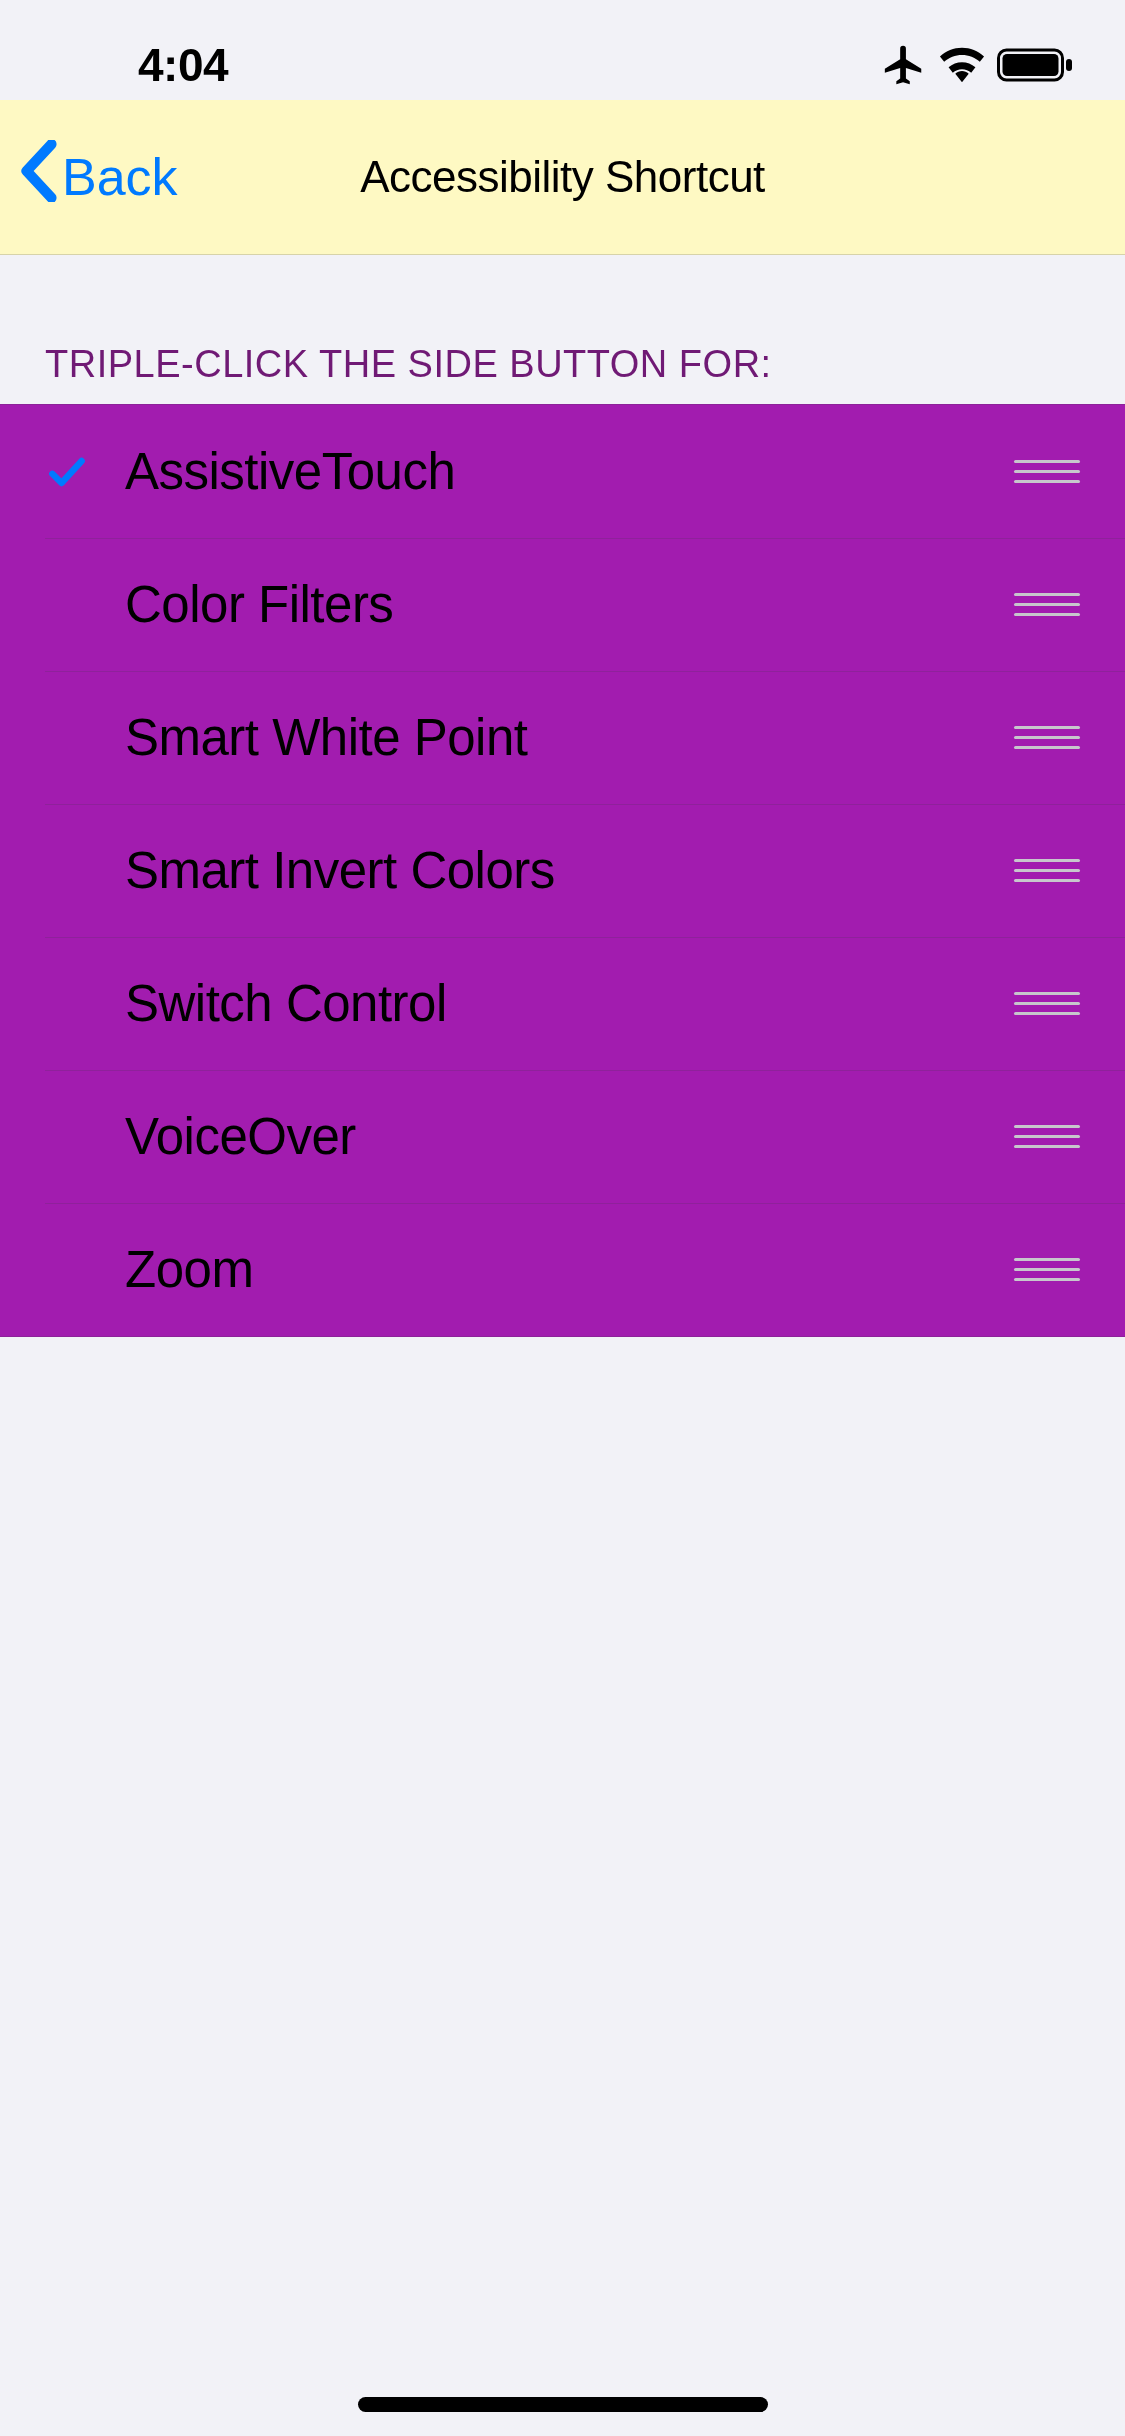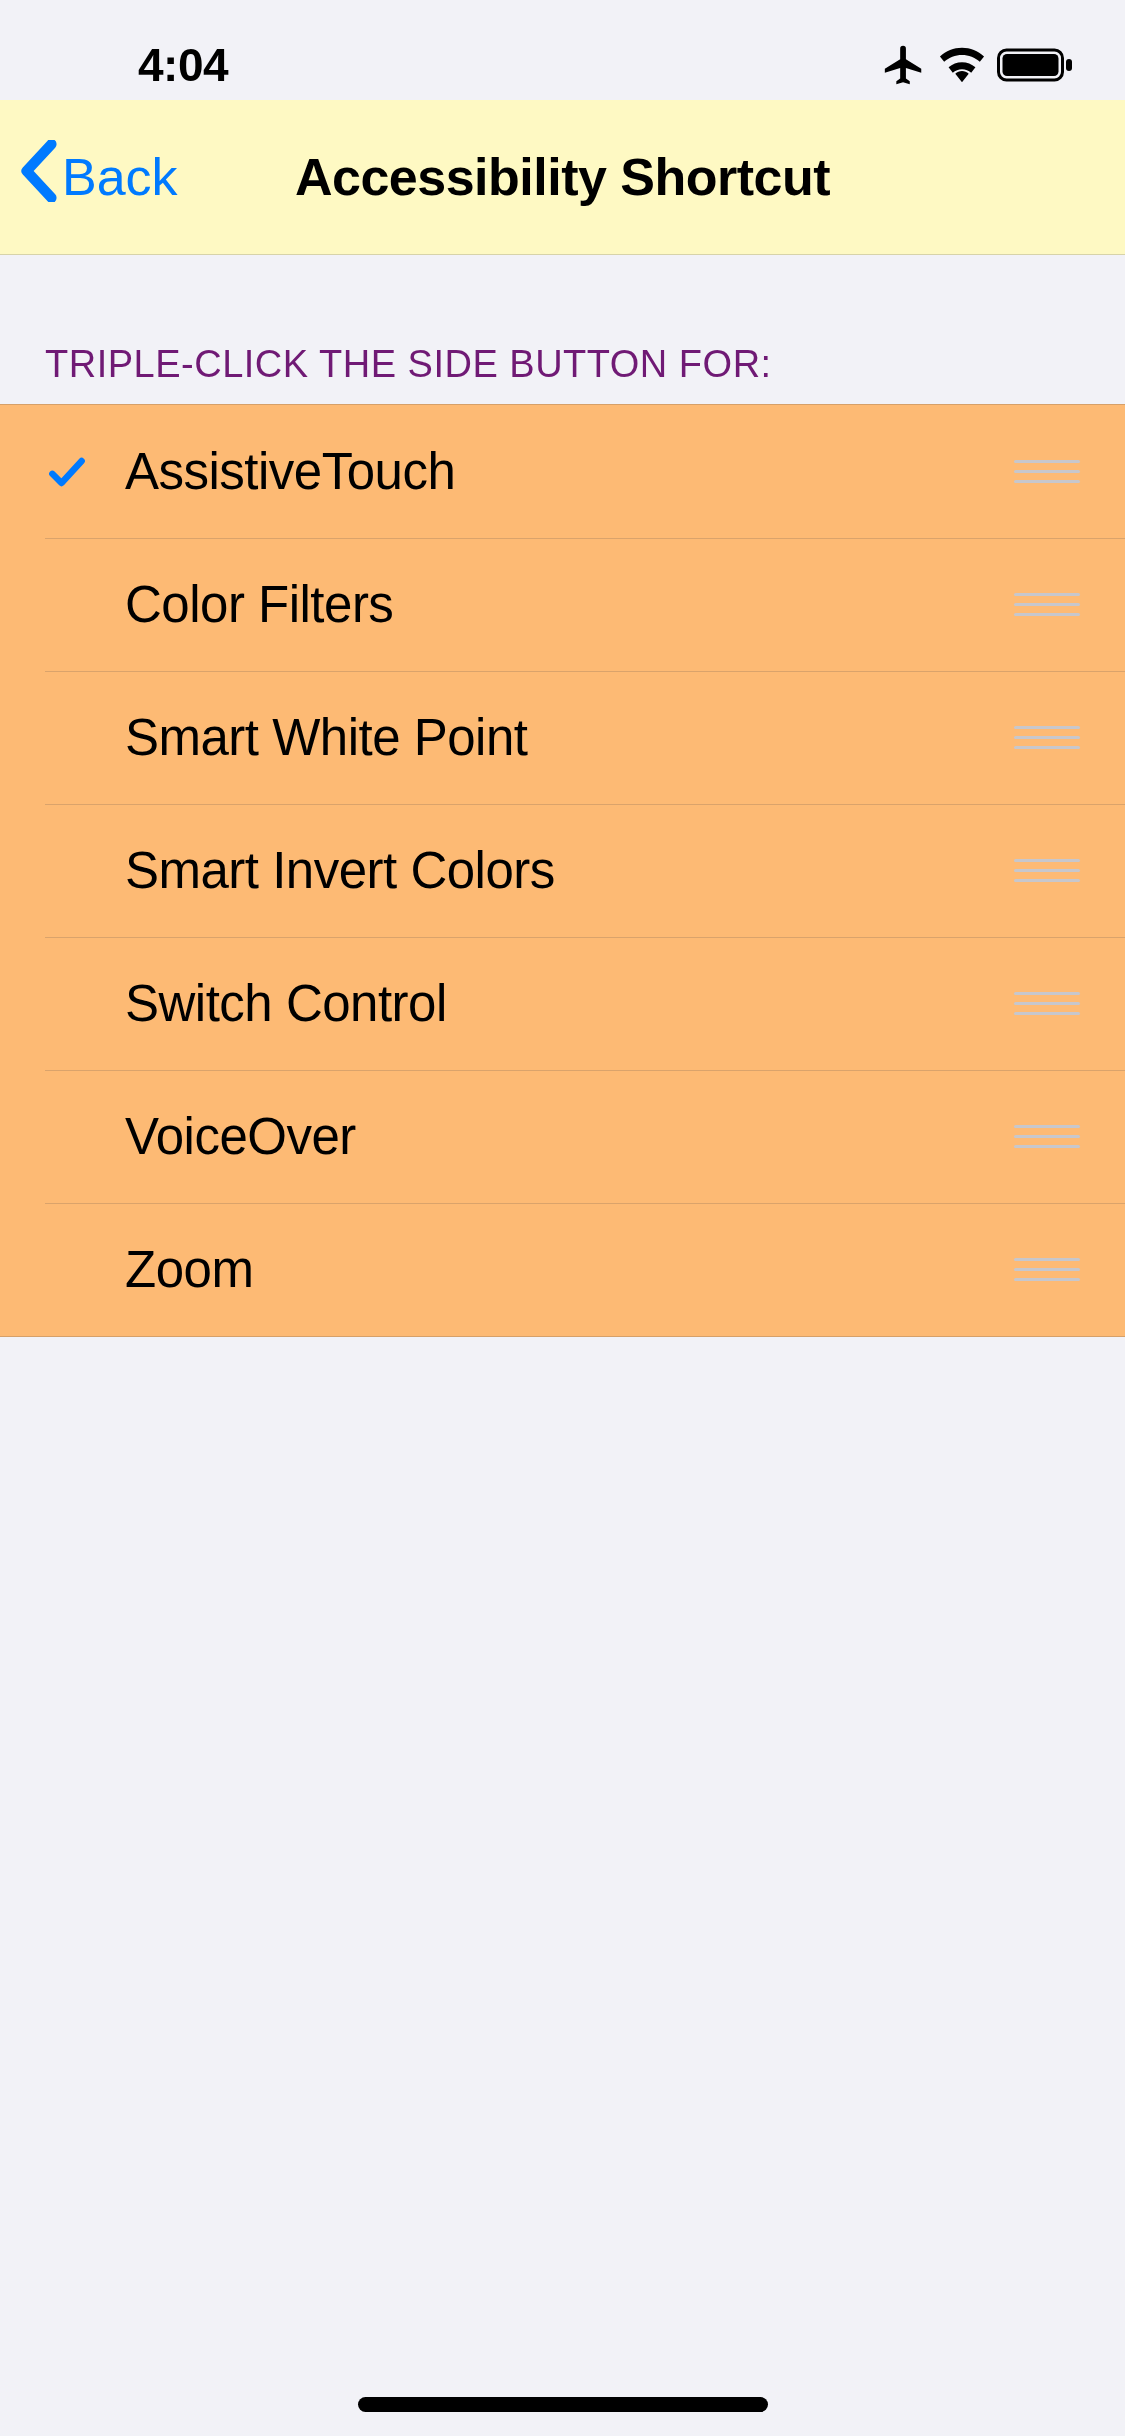--- a/index.html
+++ b/index.html
@@ -45,36 +45,36 @@
       position: absolute;
       left: 18px;
       display: flex;
       align-items: center;
       color: #007aff;
       font-size: 52px;
       font-weight: 400;
     }
     .nav-back svg { margin-right: 2px; }
     .nav-title {
-      font-size: 52px;
-      font-weight: 700;
+      font-size: 44px;
+      font-weight: 400;
       letter-spacing: -0.5px;
     }
 
     
     .section-header {
       padding: 88px 45px 18px 45px;
       font-size: 38px;
       color: #701a75;
       letter-spacing: 0.5px;
     }
 
     
     .list {
-      background: #fdba74;
+      background: #a21caf;
       border-top: 1px solid rgba(60,60,67,0.20);
       border-bottom: 1px solid rgba(60,60,67,0.20);
     }
     .row {
       display: flex;
       align-items: center;
       height: 133px;
       padding-left: 45px;
       padding-right: 45px;
       position: relative;

